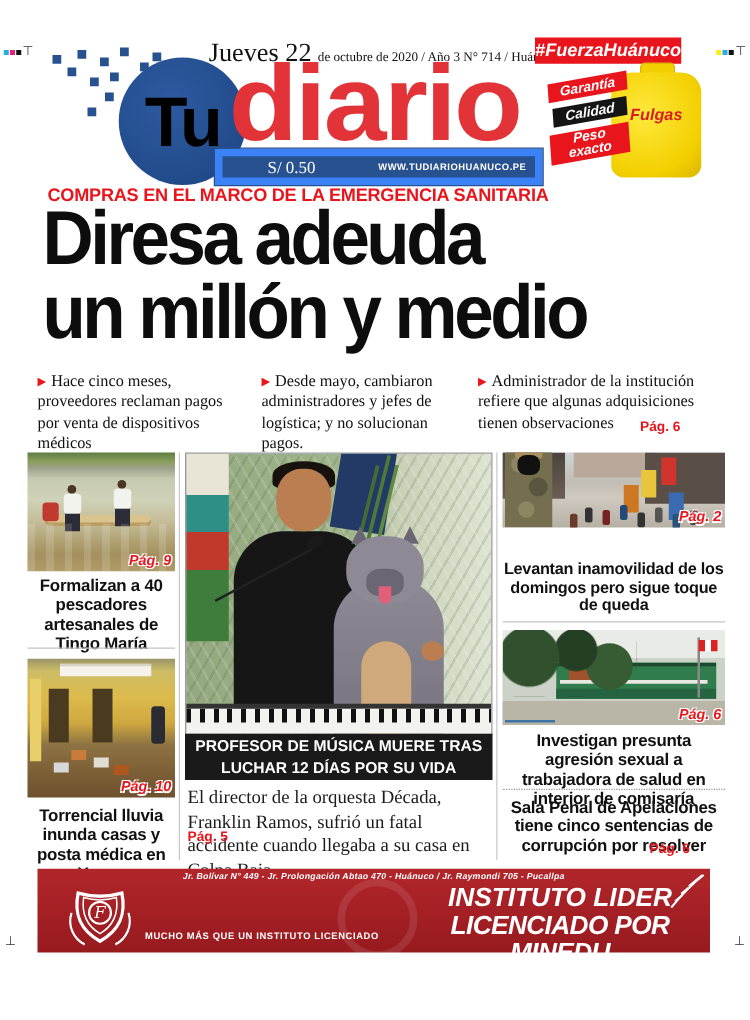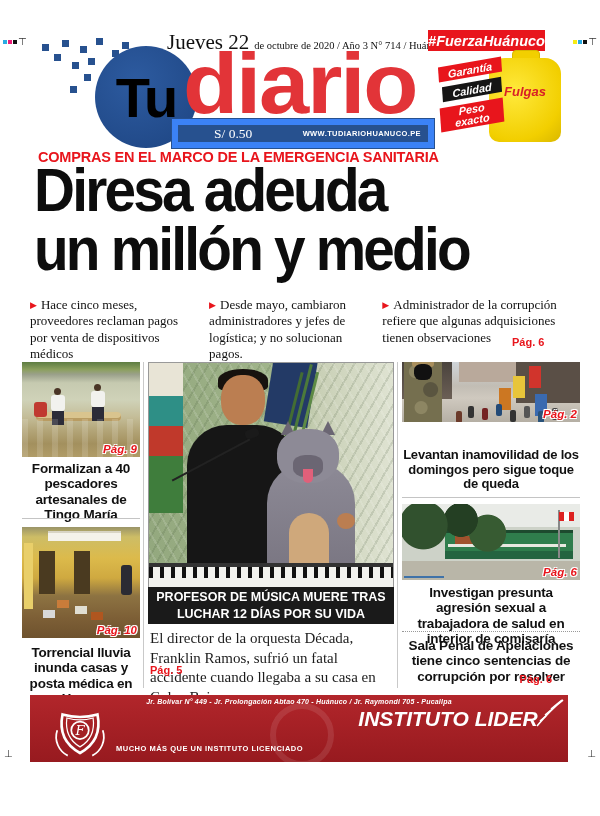--- a/index.html
+++ b/index.html
@@ -230,21 +230,21 @@
 
   <div class="abs kicker">COMPRAS EN EL MARCO DE LA EMERGENCIA SANITARIA</div>
   <div class="abs headline">
     <div>Diresa adeuda</div>
     <div>un millón y medio</div>
   </div>
 
   <div class="abs bullets">
     <div class="c1"><span class="tri">▶</span><span>Hace cinco meses, proveedores reclaman pagos por venta de dispositivos médicos</span></div>
     <div class="c2"><span class="tri">▶</span><span>Desde mayo, cambiaron administradores y jefes de logística; y no solucionan pagos.</span></div>
-    <div class="c3"><span class="tri">▶</span><span>Administrador de la corrupción refiere que algunas adquisiciones tienen observaciones</span></div>
+    <div class="c3"><span class="tri">▶</span><span>Administrador de la institución refiere que algunas adquisiciones tienen observaciones</span></div>
   </div>
   <div class="abs pagref lead-ref">Pág. 6</div>
 
   <div class="abs vrule v1"></div>
   <div class="abs vrule v2"></div>
 
   <div class="abs photo ph-fish">
     <div class="raft"></div>
     <div class="net"></div>
     <div class="person p1">
@@ -336,20 +336,21 @@
       <path d="M6 26 C2 38 8 50 18 55" stroke="#fff" stroke-width="2" fill="none"></path>
       <path d="M58 26 C62 38 56 50 46 55" stroke="#fff" stroke-width="2" fill="none"></path>
       <path d="M12 8 C8 28 14 42 32 52 C50 42 56 28 52 8 C38 12 26 12 12 8 Z" fill="none" stroke="#fff" stroke-width="3"></path>
       <path d="M17 12 C15 27 20 38 32 45 C44 38 49 27 47 12 C37 15 27 15 17 12 Z" fill="none" stroke="#fff" stroke-width="1.4"></path>
       <circle cx="32" cy="26" r="10" fill="none" stroke="#fff" stroke-width="2"></circle>
       <text x="32" y="31" font-size="15" font-family="DejaVu Serif, serif" font-style="italic" fill="#fff" text-anchor="middle">F</text>
     </svg>
     <div class="fib-tag">MUCHO MÁS QUE UN INSTITUTO LICENCIADO</div>
     <div class="fib-claims">
       <div class="l1">INSTITUTO LIDER</div>
+      <div class="l2">LICENCIADO POR MINEDU</div>
     </div>
     <svg width="34" height="30" style="position:absolute;right:3px;top:3px;" viewBox="0 0 34 30">
       <path d="M32 2 C24 8 16 16 6 28" stroke="#fff" stroke-width="1.6" fill="none"></path>
       <path d="M26 6 l5 -4 M20 11 l6 -5 M14 17 l6 -5 M9 23 l6 -5" stroke="#fff" stroke-width="1.6" fill="none"></path>
     </svg>
   </div>
 
 </div>
 
 </body></html>

